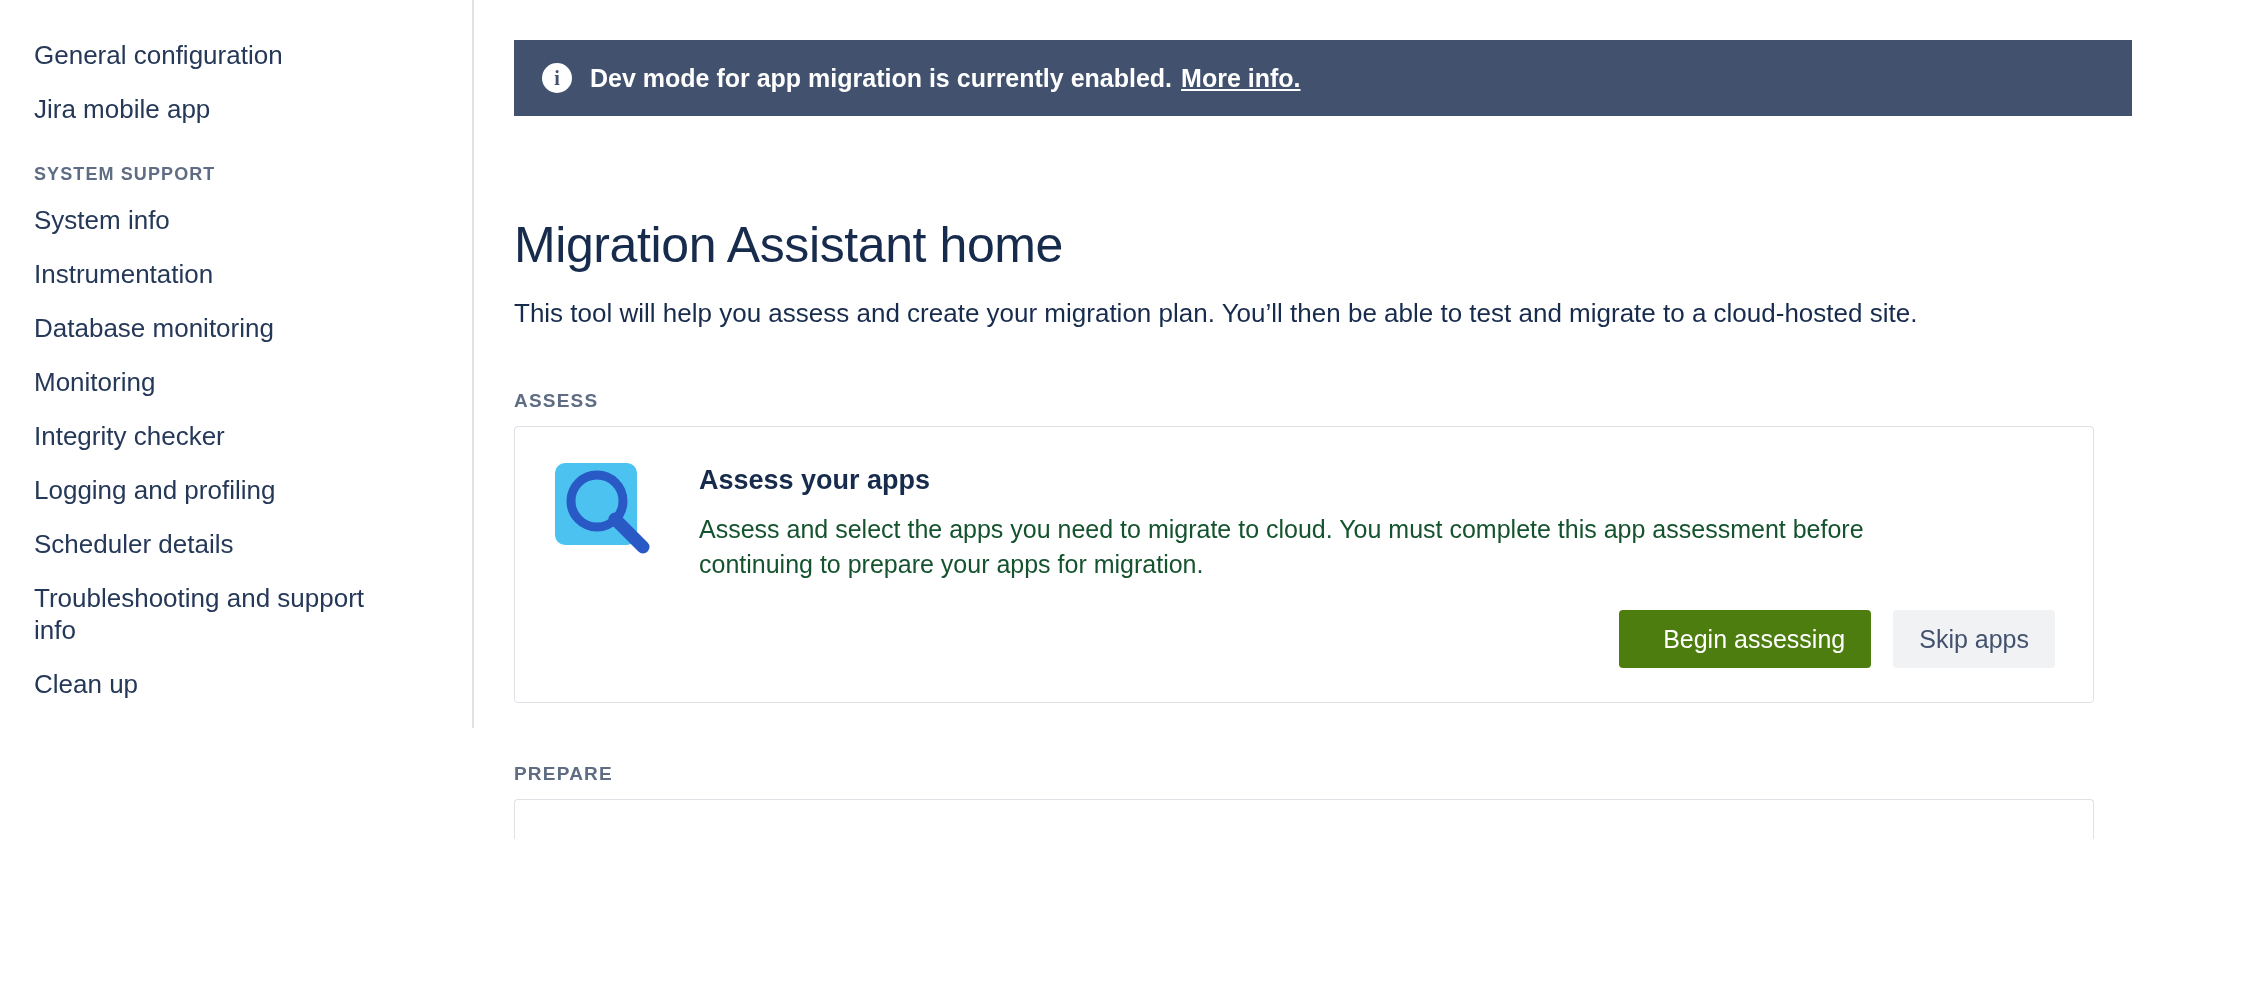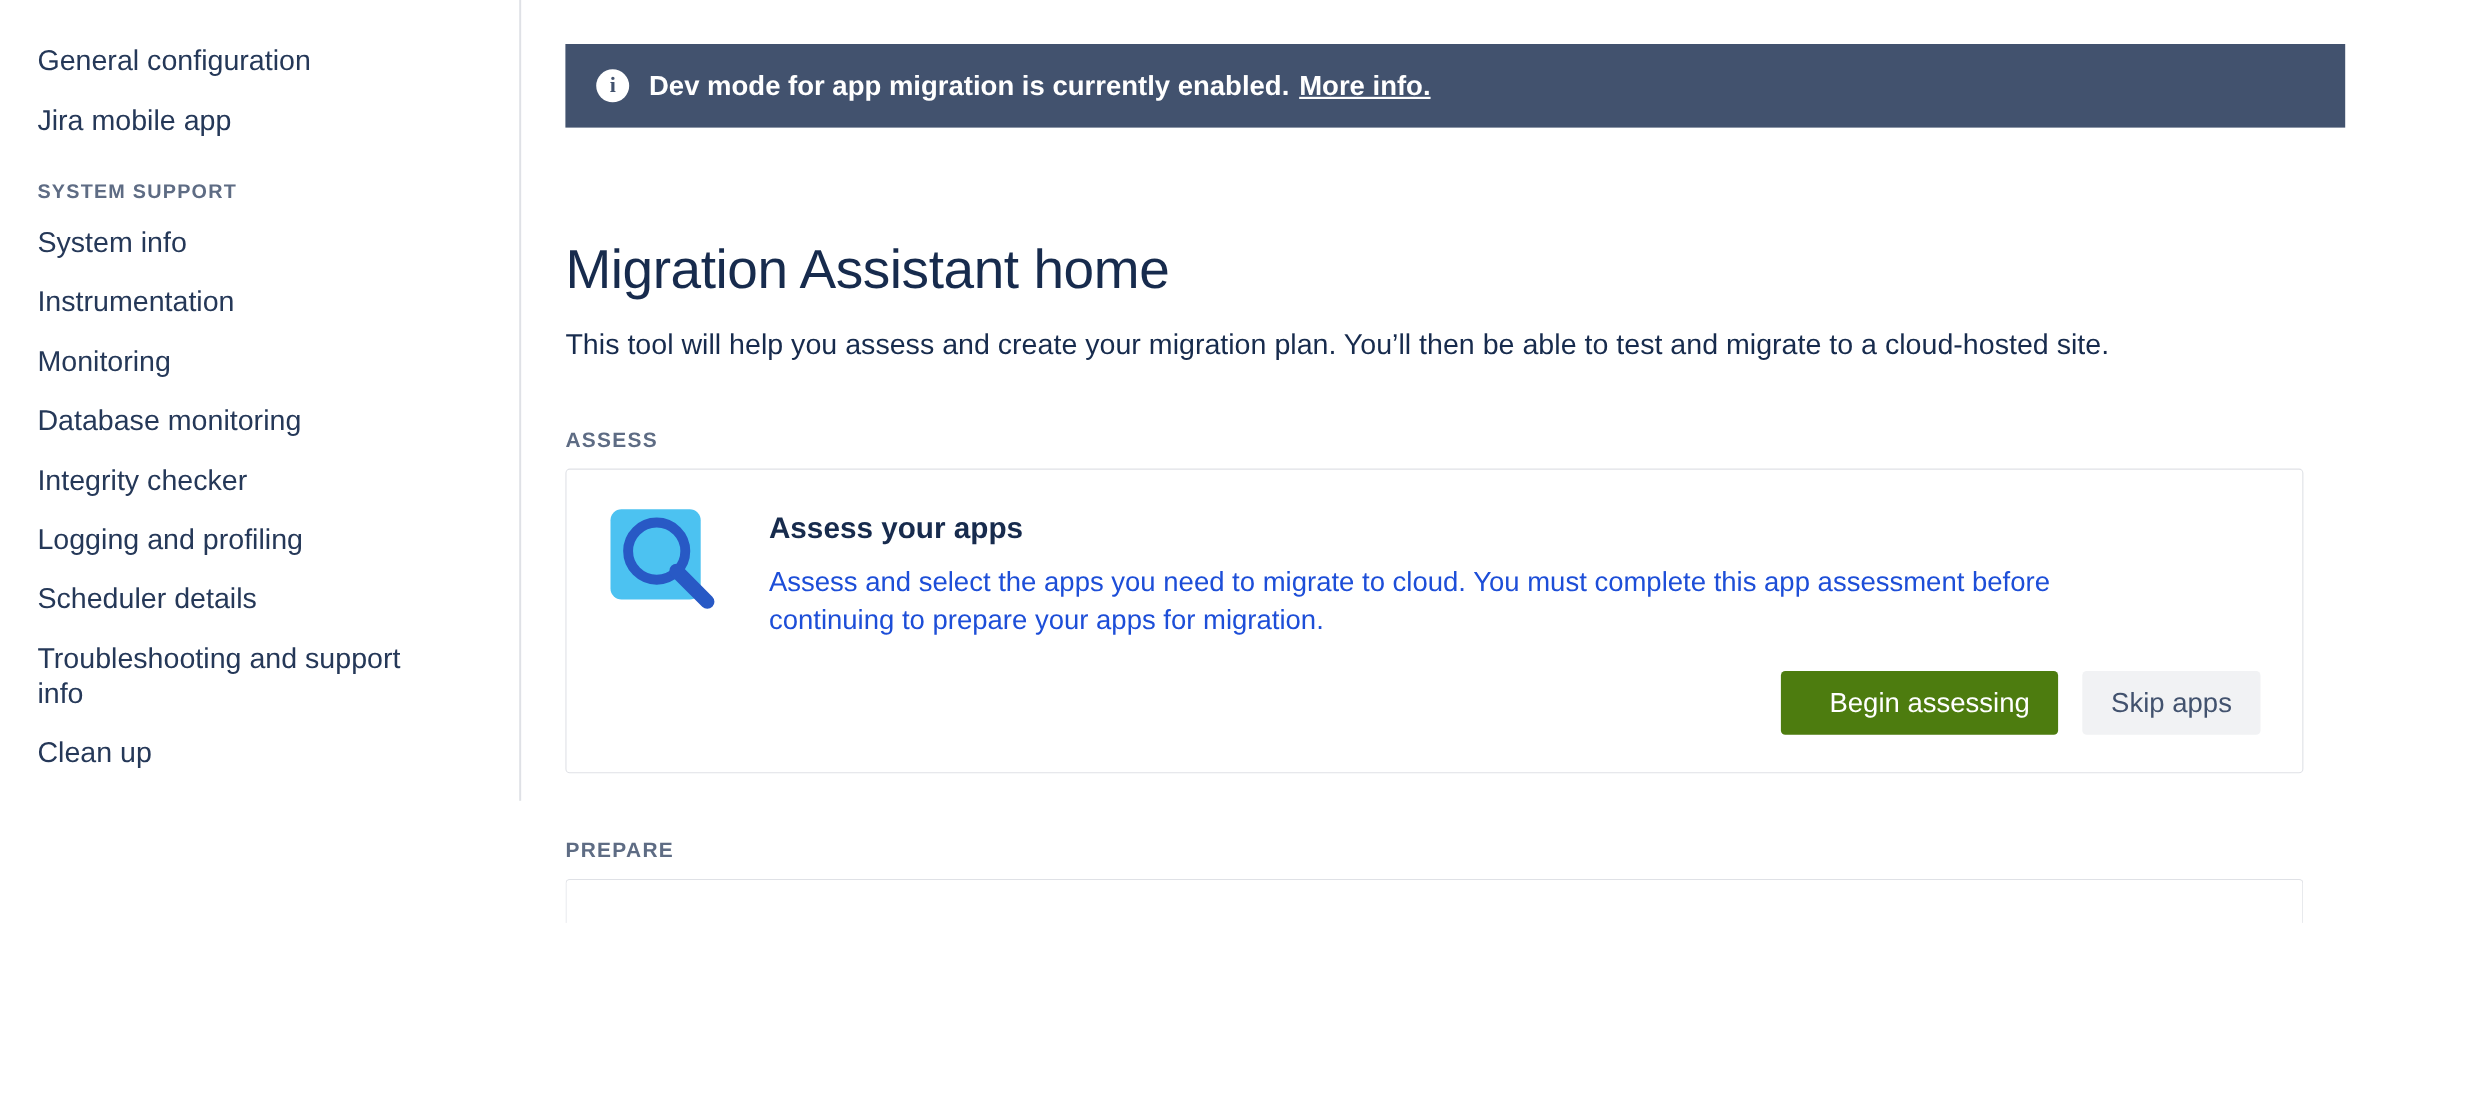--- a/index.html
+++ b/index.html
@@ -130,21 +130,21 @@
   .card-body { flex: 1; }
   .card-title {
     font-size: 27px;
     font-weight: bold;
     color: #172b4d;
     margin: 4px 0 0 0;
   }
   .card-text {
     font-size: 25px;
     line-height: 35px;
-    color: #1d4ed8;
+    color: #14532d;
     margin: 16px 0 0 0;
     max-width: 1270px;
   }
   .card-actions {
     display: flex;
     justify-content: flex-end;
     gap: 22px;
     margin-top: 28px;
   }
   .btn {
@@ -180,22 +180,22 @@
 <div class="app">
 
   <nav class="sidebar">
     <a class="nav-item" href="#">General configuration</a>
     <a class="nav-item" href="#">Jira mobile app</a>
 
     <div class="nav-section-title">SYSTEM SUPPORT</div>
 
     <a class="nav-item" href="#">System info</a>
     <a class="nav-item" href="#">Instrumentation</a>
+    <a class="nav-item" href="#">Database monitoring</a>
     <a class="nav-item" href="#">Monitoring</a>
-    <a class="nav-item" href="#">Database monitoring</a>
     <a class="nav-item" href="#">Integrity checker</a>
     <a class="nav-item" href="#">Logging and profiling</a>
     <a class="nav-item" href="#">Scheduler details</a>
     <a class="nav-item" href="#" style="max-width:400px">Troubleshooting and support info</a>
     <a class="nav-item" href="#">Clean up</a>
     <a class="nav-item" href="#">Audit log</a>
     <a class="nav-item" href="#">Clustering</a>
   </nav>
 
   <main class="main">

